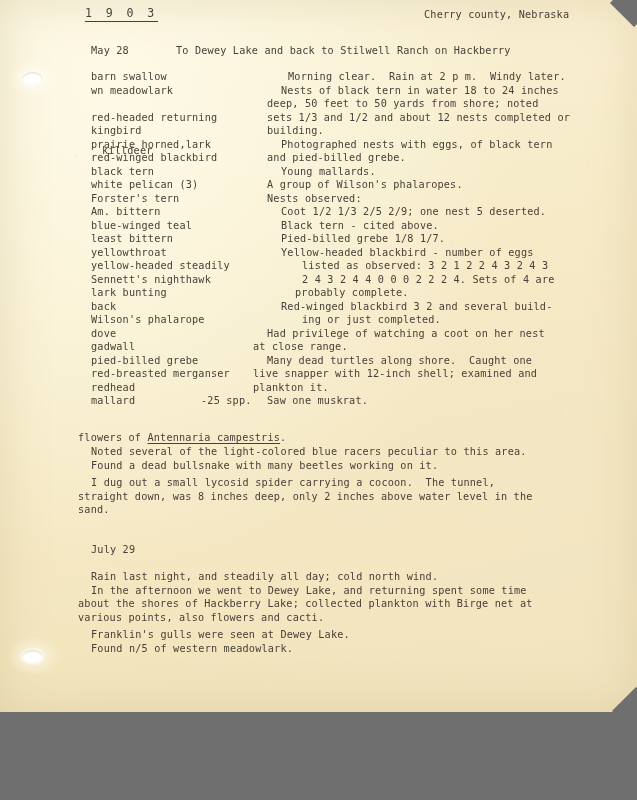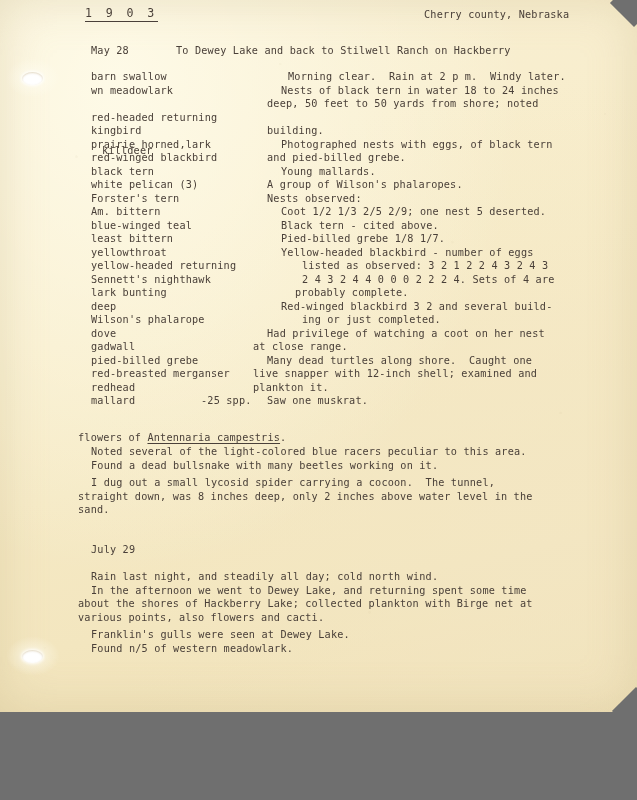--- a/index.html
+++ b/index.html
@@ -117,36 +117,37 @@
     <div class="ln" style="left:91px; top:124px;">kingbird</div>
     <div class="ln" style="left:91px; top:137.5px;">prairie horned,lark</div>
     <div class="ln" style="left:91px; top:151px;">red-winged blackbird</div>
     <div class="ln" style="left:91px; top:164.5px;">black tern</div>
     <div class="ln" style="left:91px; top:178px;">white pelican (3)</div>
     <div class="ln" style="left:91px; top:191.5px;">Forster's tern</div>
     <div class="ln" style="left:91px; top:205px;">Am. bittern</div>
     <div class="ln" style="left:91px; top:218.5px;">blue-winged teal</div>
     <div class="ln" style="left:91px; top:232px;">least bittern</div>
     <div class="ln" style="left:91px; top:245.5px;">yellowthroat</div>
-    <div class="ln" style="left:91px; top:259px;">yellow-headed returning</div>
+    <div class="ln" style="left:91px; top:259px;">yellow-headed steadily</div>
     <div class="ln" style="left:91px; top:272.5px;">Sennett's nighthawk</div>
     <div class="ln" style="left:91px; top:286px;">lark bunting</div>
-    <div class="ln" style="left:91px; top:299.5px;">deep</div>
+    <div class="ln" style="left:91px; top:299.5px;">back</div>
     <div class="ln" style="left:91px; top:313px;">Wilson's phalarope</div>
     <div class="ln" style="left:91px; top:326.5px;">dove</div>
     <div class="ln" style="left:91px; top:340px;">gadwall</div>
     <div class="ln" style="left:91px; top:353.5px;">pied-billed grebe</div>
     <div class="ln" style="left:91px; top:367px;">red-breasted merganser</div>
     <div class="ln" style="left:91px; top:380.5px;">redhead</div>
     <div class="ln" style="left:91px; top:394px;">mallard</div>
     <div class="ln" style="left:201px; top:394px;">-25 spp.</div>
 
     <div class="ln" style="left:288px; top:70px;">Morning clear.  Rain at 2 p m.  Windy later.</div>
     <div class="ln" style="left:281px; top:83.5px;">Nests of black tern in water 18 to 24 inches</div>
     <div class="ln" style="left:267px; top:97px;">deep, 50 feet to 50 yards from shore; noted</div>
+    <div class="ln" style="left:267px; top:110.5px;">sets 1/3 and 1/2 and about 12 nests completed or</div>
     <div class="ln" style="left:267px; top:124px;">building.</div>
     <div class="ln" style="left:281px; top:137.5px;">Photographed nests with eggs, of black tern</div>
     <div class="ln" style="left:267px; top:151px;">and pied-billed grebe.</div>
     <div class="ln" style="left:281px; top:164.5px;">Young mallards.</div>
     <div class="ln" style="left:267px; top:178px;">A group of Wilson's phalaropes.</div>
     <div class="ln" style="left:267px; top:191.5px;">Nests observed:</div>
     <div class="ln" style="left:281px; top:205px;">Coot 1/2 1/3 2/5 2/9; one nest 5 deserted.</div>
     <div class="ln" style="left:281px; top:218.5px;">Black tern - cited above.</div>
     <div class="ln" style="left:281px; top:232px;">Pied-billed grebe 1/8 1/7.</div>
     <div class="ln" style="left:281px; top:245.5px;text-align:center;">Yellow-headed blackbird - number of eggs</div>

